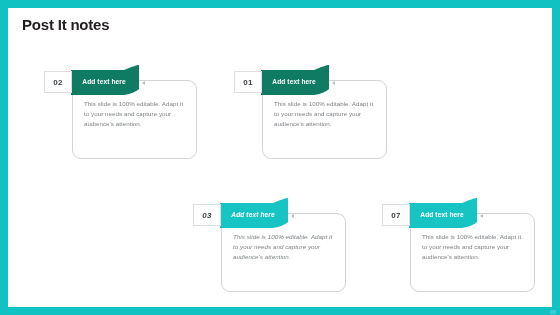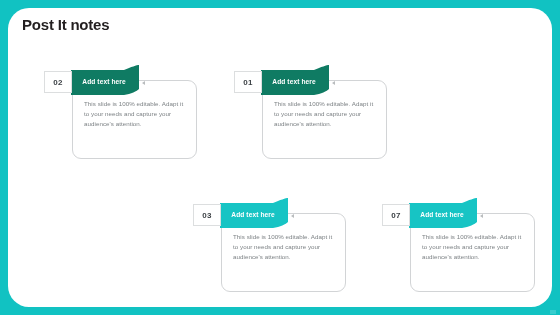--- a/index.html
+++ b/index.html
@@ -24,21 +24,20 @@
     overflow: hidden;
   }
   .slide-inner {
     position: absolute;
     left: 8px;
     top: 8px;
     right: 8px;
     bottom: 8px;
     background: #ffffff;
     overflow: hidden;
-    border-radius: 21px;
   }
 
   
   .page-title {
     position: absolute;
     left: 14px;
     top: 8px;
     font-size: 15px;
     font-weight: bold;
     color: #231f20;
@@ -179,21 +178,21 @@
         <span>01</span>
       </div>
       <div class="ribbon">
         <svg width="76" height="33" viewBox="0 0 76 33" xmlns="http://www.w3.org/2000/svg">
           <path d="M0,5 L53,5 C60,2 66,0 68,0 L68,24 C66,26 60,29 53,30 L0,30 Z" fill="#0F7B63"></path>
         </svg>
       </div>
       <div class="ribbon-label" style="left:27px;">Add text here</div>
     </div>
 
-    <div class="card" style="left:185px; top:190px;">
+    <div class="card" style="left:185px; top:190px;font-style:italic;">
       <div class="callout"></div>
       <div class="connector"></div>
       <div class="callout-text">This slide is 100% editable. Adapt it to your needs and capture your audience's attention.</div>
       <div class="num-chip">
         <span>03</span>
       </div>
       <div class="ribbon">
         <svg width="76" height="33" viewBox="0 0 76 33" xmlns="http://www.w3.org/2000/svg">
           <path d="M0,5 L53,5 C60,2 66,0 68,0 L68,24 C66,26 60,29 53,30 L0,30 Z" fill="#17C4C4"></path>
         </svg>

